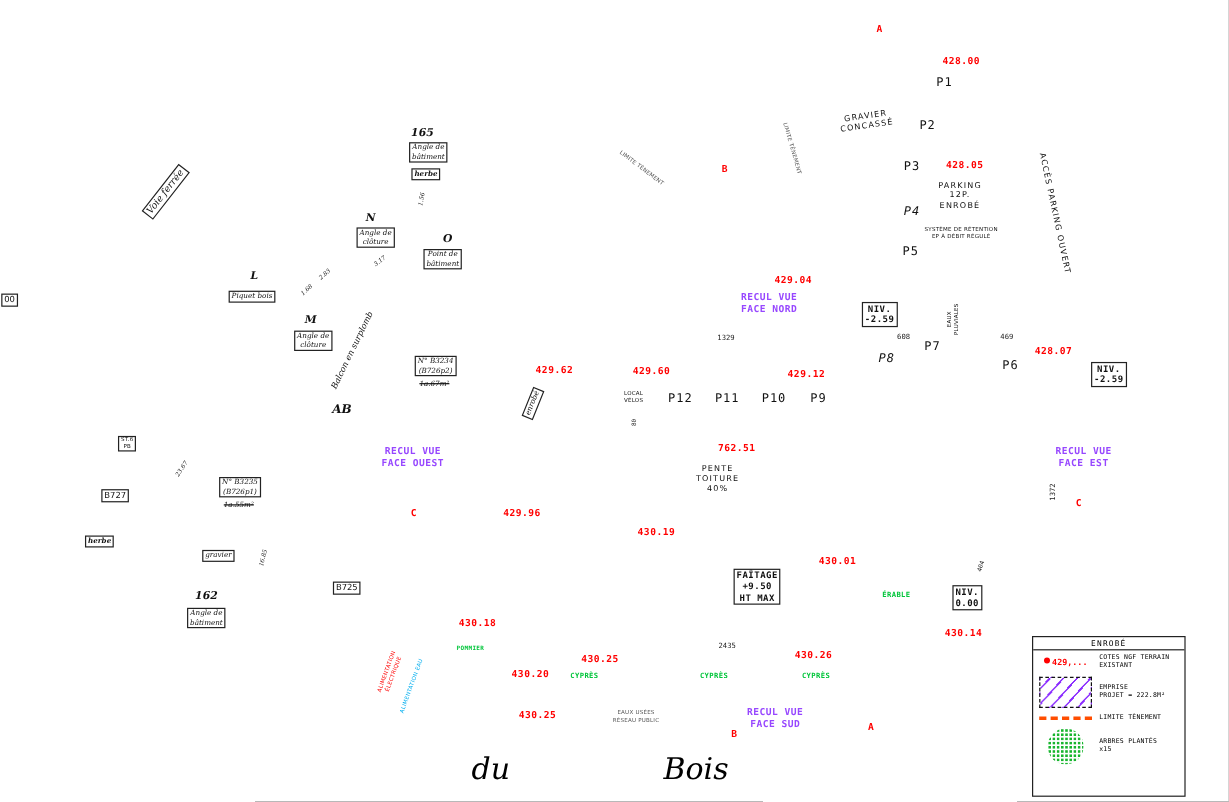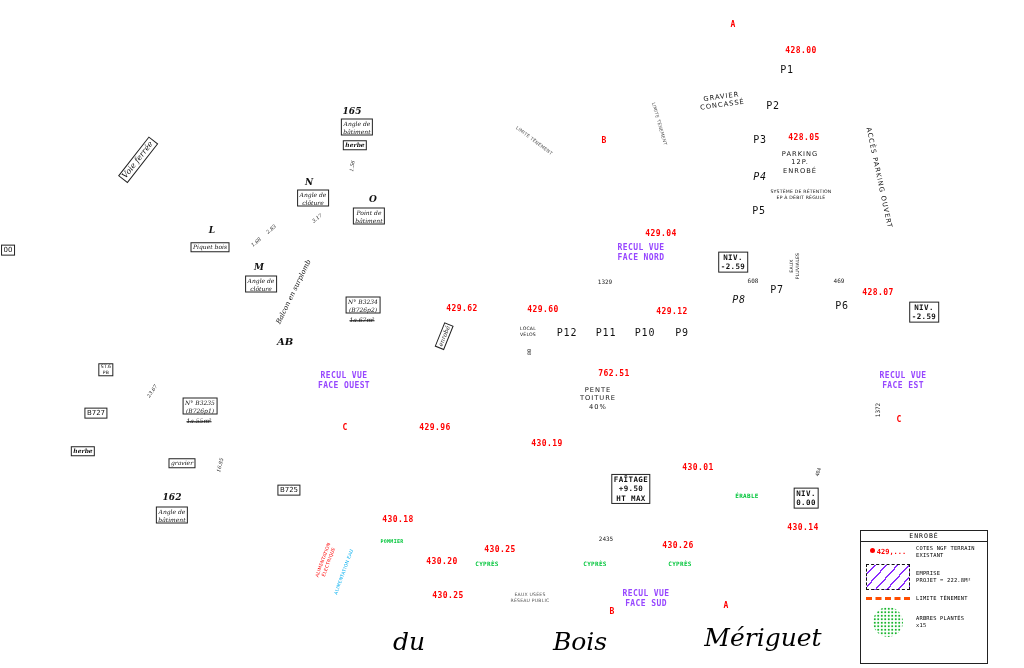--- a/index.html
+++ b/index.html
@@ -452,21 +452,20 @@
       <div class="lb red" style="left: 803px; top: 528px; transform: translate(-50%, -50%);">430.14</div>
       <div class="lb red" style="left: 500px; top: 550px; transform: translate(-50%, -50%);">430.25</div>
       <div class="lb red" style="left: 442px; top: 562px; transform: translate(-50%, -50%);">430.20</div>
       <div class="lb red" style="left: 678px; top: 546px; transform: translate(-50%, -50%);">430.26</div>
       <div class="lb red" style="left: 448px; top: 596px; transform: translate(-50%, -50%);">430.25</div>
     </div>
 
 
 <div class="street" style="left:409px;top:641px">du</div>
 <div class="street" style="left:580px;top:641px">Bois</div>
-<div class="street" style="left:763px;top:637px">Mériguet</div>
 
 
 <div id="legend">
   <div class="ttl">ENROBÉ</div>
   <div class="row">
     <span class="sym">
           <span class="l-dot"></span>
       <span class="l-cote">429,...</span>
         </span>
     <span class="txt">COTES NGF TERRAIN

